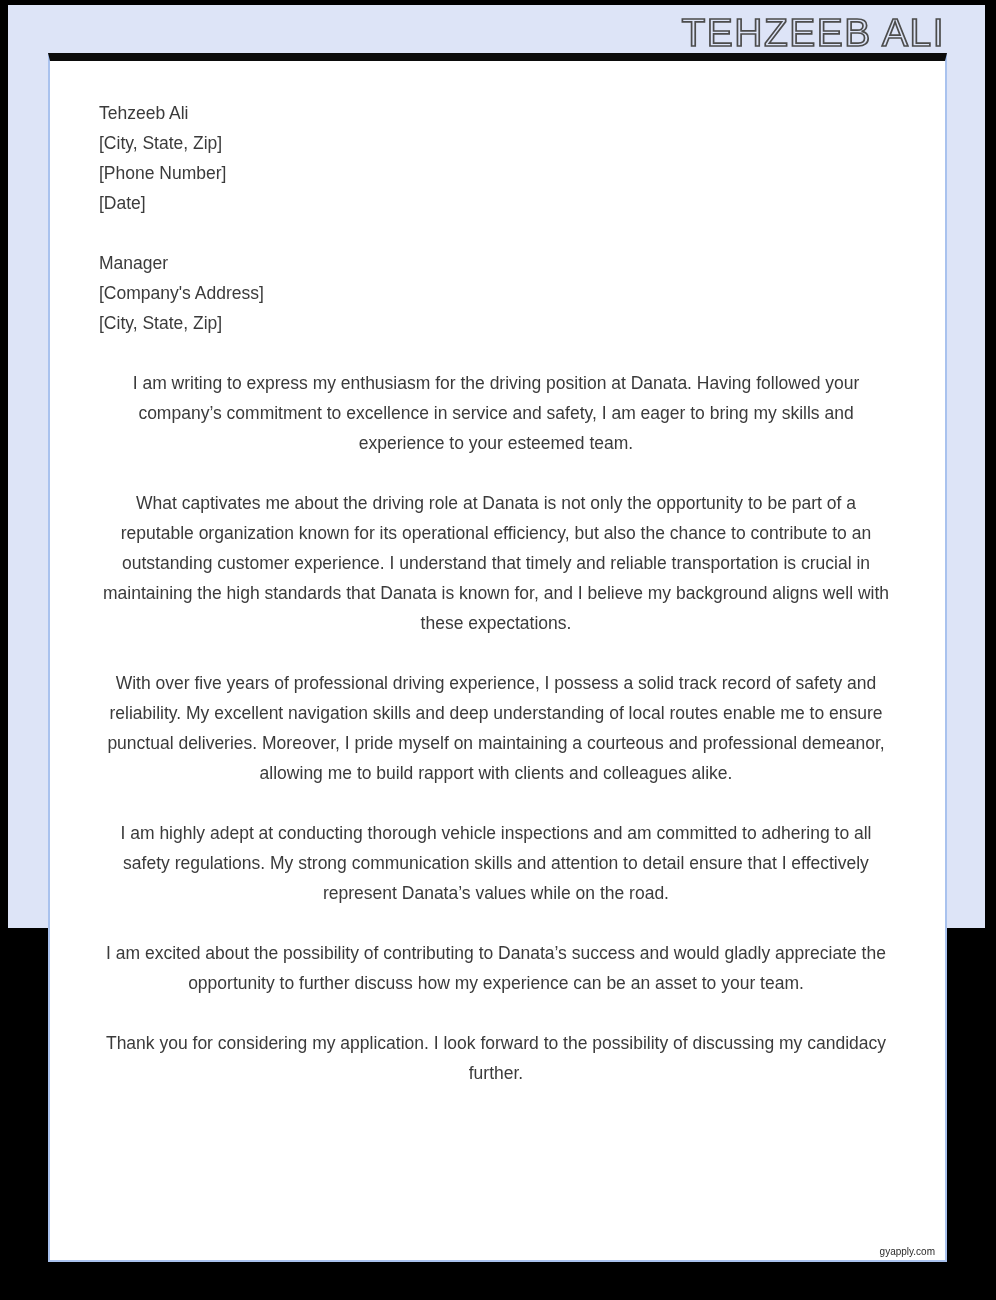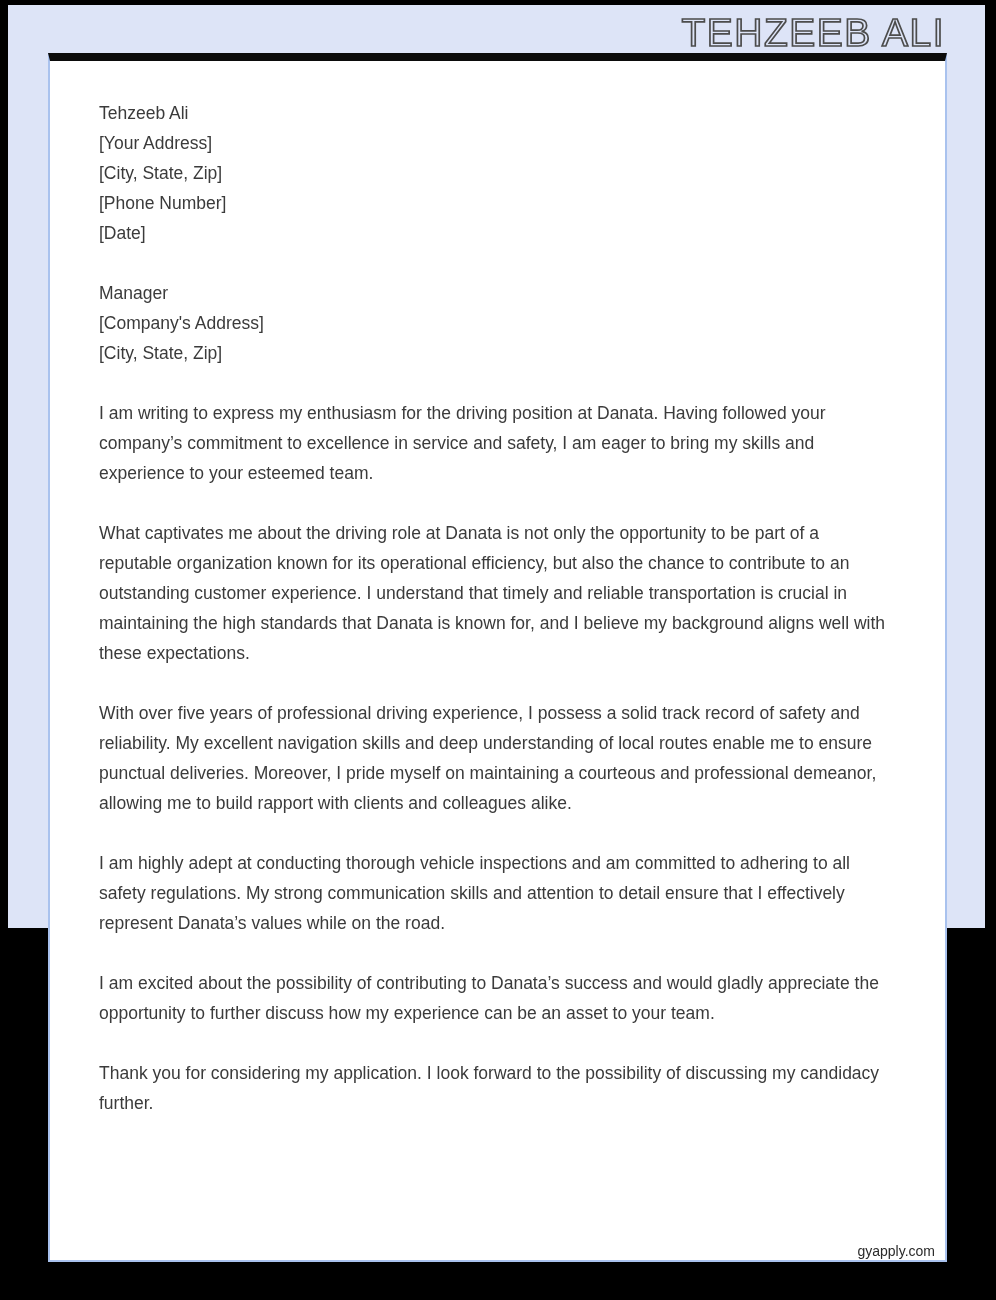--- a/index.html
+++ b/index.html
@@ -57,42 +57,42 @@
     color: #3b3b3b;
   }
   .block {
     margin: 0 0 30px 0;
   }
   .block div {
     margin: 0;
   }
   .paragraphs p {
     margin: 0 0 30px 0;
+    text-align: center;
   }
   .watermark {
     position: absolute;
     z-index: 1;
     right: 10px;
     bottom: 1px;
-    font-size: 14px;
+    font-size: 10px;
     line-height: 15px;
     color: #2a2a2a;
   }
 </style>
 </head>
 <body>
 
 <div class="frame">
   <div class="header-title">TEHZEEB ALI</div>
 
   <div class="page">
     <div class="letter">
       <div class="block">
           <div>Tehzeeb Ali</div>
-          <div>[Your Address]</div>
           <div>[City, State, Zip]</div>
           <div>[Phone Number]</div>
           <div>[Date]</div>
         </div>
 
       <div class="block">
           <div>Manager</div>
           <div>[Company's Address]</div>
           <div>[City, State, Zip]</div>
         </div>

